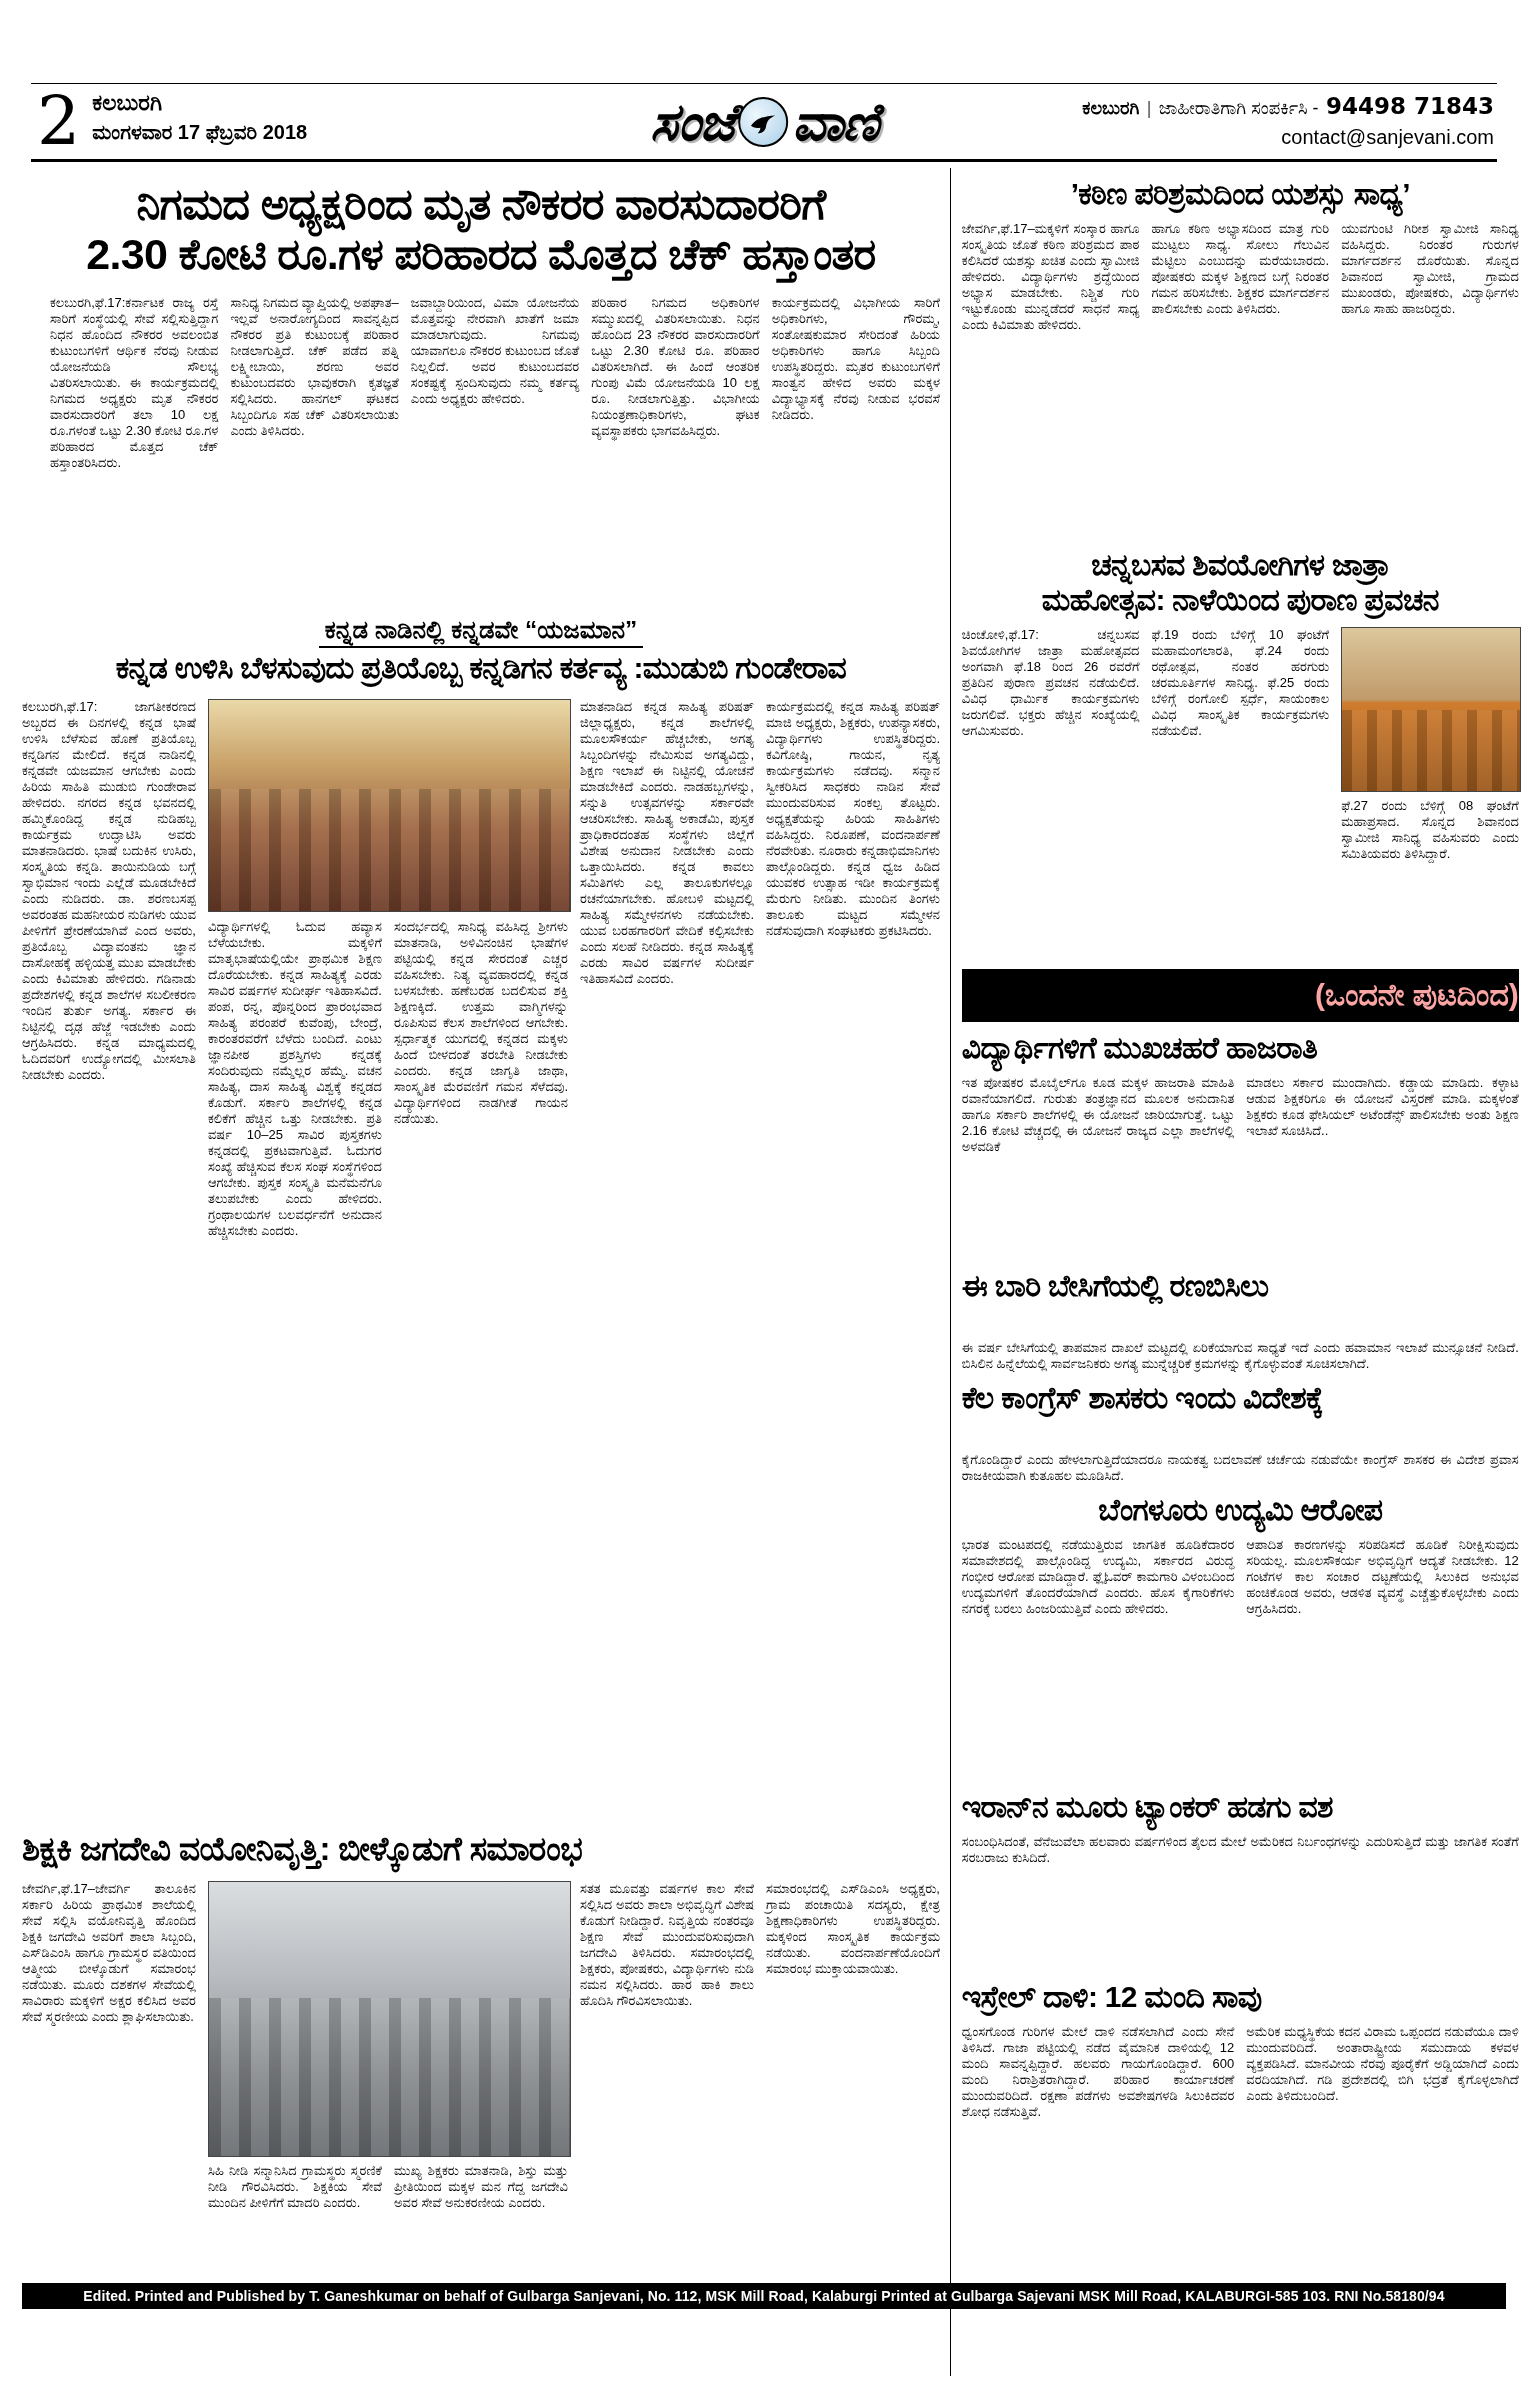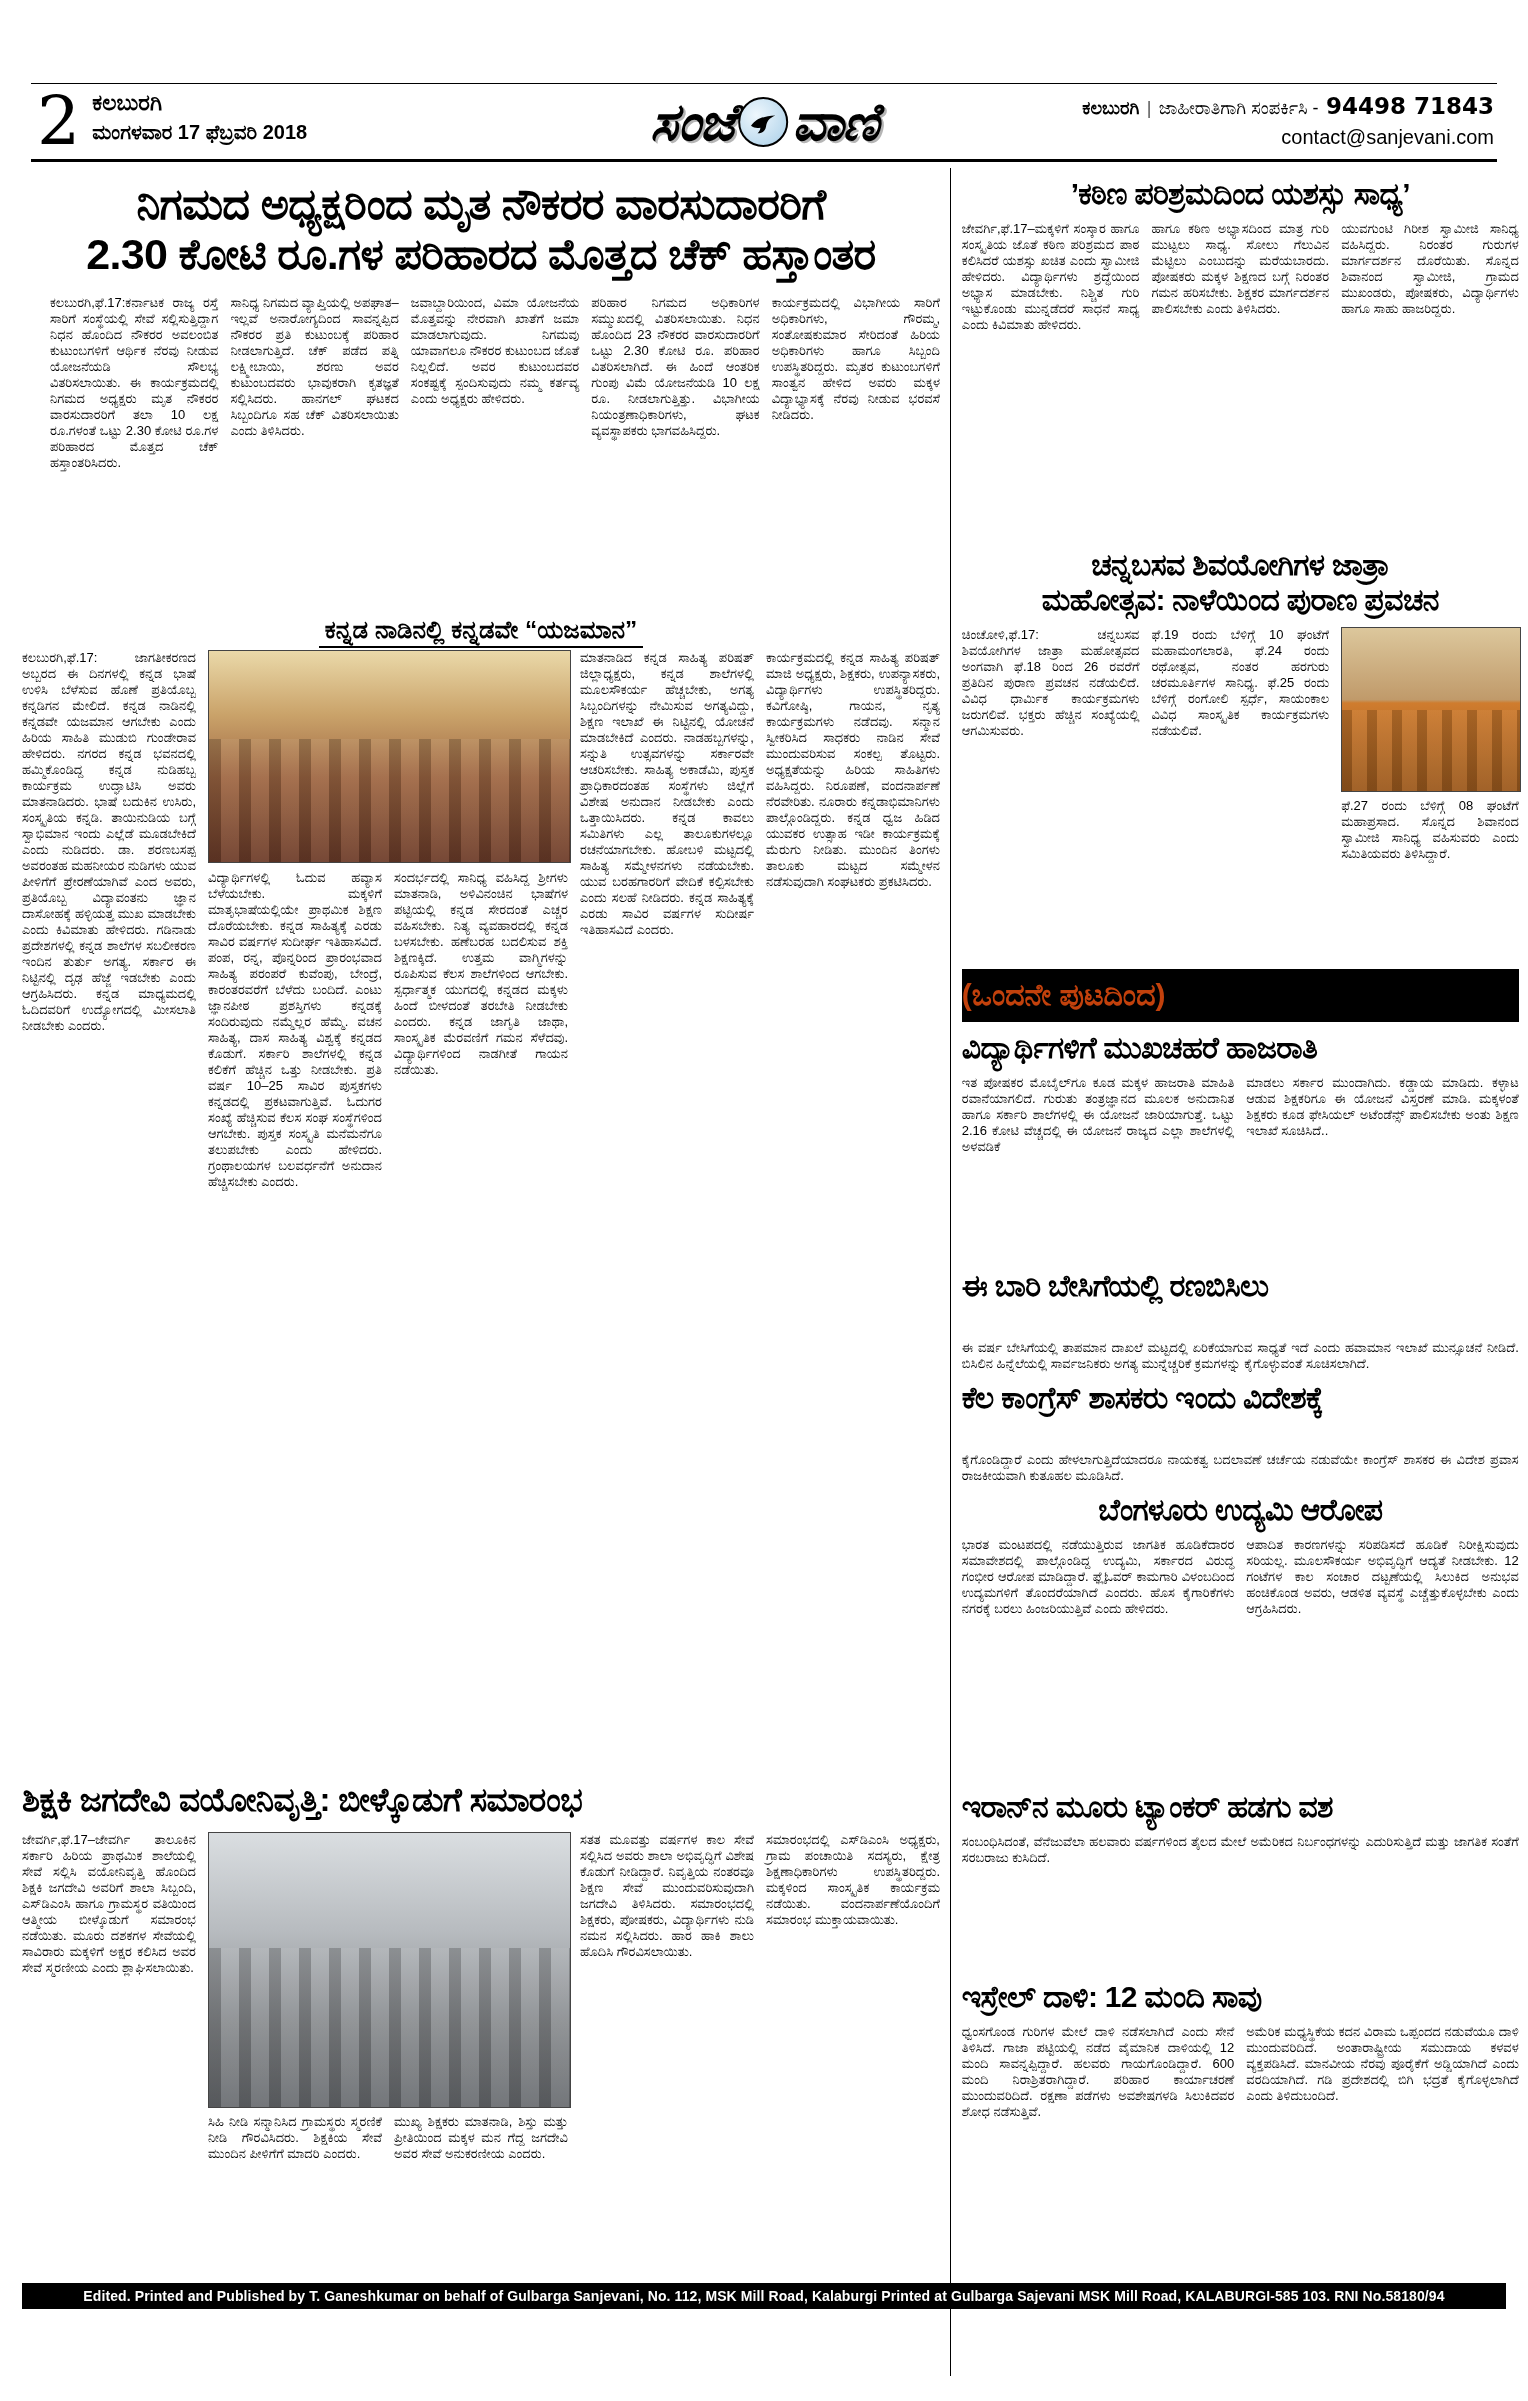--- a/index.html
+++ b/index.html
@@ -49,21 +49,21 @@
     background:linear-gradient(180deg,#ead9a9 0%,#caa36a 30%,#a06844 60%,#6e3d2a 100%);}
   .pad-a2{padding-top:220px;}
   .photo-a3{position:absolute;left:186px;top:0;width:361px;height:274px;
     background:linear-gradient(180deg,#dadee1 0%,#b8bcc0 35%,#8a8d90 70%,#6b6e72 100%);}
   .pad-a3{padding-top:282px;}
   .jatra-photo{width:100%;height:163px;margin-bottom:6px;border:0.7px solid #444;position:relative;overflow:hidden;
     background:linear-gradient(180deg,#dcc79c 0%,#c09a6a 44%,#cf7c2e 46%,#9c5a1e 100%);}
   .jatra-photo::after{content:"";position:absolute;left:0;right:0;bottom:0;height:50%;
     background:repeating-linear-gradient(90deg,rgba(0,0,0,0.18) 0 10.4px,rgba(255,255,255,0.05) 10.4px 25px);}
   
-  .bar-black{background:#000;color:#c2410c;text-align:left;font-size:30px;font-weight:700;padding:9px 0;margin:13.3px 0 7.4px;}
+  .bar-black{background:#000;color:#fca5a5;text-align:right;font-size:30px;font-weight:700;padding:9px 0;margin:13.3px 0 7.4px;}
   .sec{margin-bottom:7.4px;}
   .min-success{min-height:318px;}
   .min-jatra{min-height:329px;}
   .min-att{min-height:185px;}
   .min-beng{min-height:244px;}
   .min-iran{min-height:137px;}
   .min-isr{min-height:344px;}
   
   .footer{position:absolute;left:22px;right:22px;top:2283px;background:#000;color:#fff;text-align:center;
     font-size:14px;font-weight:600;padding:5.2px 0;letter-spacing:0.1px;}
@@ -117,20 +117,21 @@
           <div class="col">ಜವಾಬ್ದಾರಿಯಿಂದ, ವಿಮಾ ಯೋಜನೆಯ ಮೊತ್ತವನ್ನು ನೇರವಾಗಿ ಖಾತೆಗೆ ಜಮಾ ಮಾಡಲಾಗುವುದು. ನಿಗಮವು ಯಾವಾಗಲೂ ನೌಕರರ ಕುಟುಂಬದ ಜೊತೆ ನಿಲ್ಲಲಿದೆ. ಅವರ ಕುಟುಂಬದವರ ಸಂಕಷ್ಟಕ್ಕೆ ಸ್ಪಂದಿಸುವುದು ನಮ್ಮ ಕರ್ತವ್ಯ ಎಂದು ಅಧ್ಯಕ್ಷರು ಹೇಳಿದರು.</div>
           <div class="col">ಪರಿಹಾರ ನಿಗಮದ ಅಧಿಕಾರಿಗಳ ಸಮ್ಮುಖದಲ್ಲಿ ವಿತರಿಸಲಾಯಿತು. ನಿಧನ ಹೊಂದಿದ 23 ನೌಕರರ ವಾರಸುದಾರರಿಗೆ ಒಟ್ಟು 2.30 ಕೋಟಿ ರೂ. ಪರಿಹಾರ ವಿತರಿಸಲಾಗಿದೆ. ಈ ಹಿಂದೆ ಆಂತರಿಕ ಗುಂಪು ವಿಮೆ ಯೋಜನೆಯಡಿ 10 ಲಕ್ಷ ರೂ. ನೀಡಲಾಗುತ್ತಿತ್ತು. ವಿಭಾಗೀಯ ನಿಯಂತ್ರಣಾಧಿಕಾರಿಗಳು, ಘಟಕ ವ್ಯವಸ್ಥಾಪಕರು ಭಾಗವಹಿಸಿದ್ದರು.</div>
           <div class="col">ಕಾರ್ಯಕ್ರಮದಲ್ಲಿ ವಿಭಾಗೀಯ ಸಾರಿಗೆ ಅಧಿಕಾರಿಗಳು, ಗೌರಮ್ಮ, ಸಂತೋಷಕುಮಾರ ಸೇರಿದಂತೆ ಹಿರಿಯ ಅಧಿಕಾರಿಗಳು ಹಾಗೂ ಸಿಬ್ಬಂದಿ ಉಪಸ್ಥಿತರಿದ್ದರು. ಮೃತರ ಕುಟುಂಬಗಳಿಗೆ ಸಾಂತ್ವನ ಹೇಳಿದ ಅವರು ಮಕ್ಕಳ ವಿದ್ಯಾಭ್ಯಾಸಕ್ಕೆ ನೆರವು ನೀಡುವ ಭರವಸೆ ನೀಡಿದರು.</div>
         </div>
       </div>
 
       <div>
         <div class="kicker">
           <span>ಕನ್ನಡ ನಾಡಿನಲ್ಲಿ ಕನ್ನಡವೇ “ಯಜಮಾನ”</span>
         </div>
+        <div class="h-a2">ಕನ್ನಡ ಉಳಿಸಿ ಬೆಳಸುವುದು ಪ್ರತಿಯೊಬ್ಬ ಕನ್ನಡಿಗನ ಕರ್ತವ್ಯ :ಮುಡುಬಿ ಗುಂಡೇರಾವ</div>
         <div class="cols a2-body">
           <div class="photo photo-a2"></div>
           <div class="col">ಕಲಬುರಗಿ,ಫೆ.17: ಜಾಗತೀಕರಣದ ಅಬ್ಬರದ ಈ ದಿನಗಳಲ್ಲಿ ಕನ್ನಡ ಭಾಷೆ ಉಳಿಸಿ ಬೆಳೆಸುವ ಹೊಣೆ ಪ್ರತಿಯೊಬ್ಬ ಕನ್ನಡಿಗನ ಮೇಲಿದೆ. ಕನ್ನಡ ನಾಡಿನಲ್ಲಿ ಕನ್ನಡವೇ ಯಜಮಾನ ಆಗಬೇಕು ಎಂದು ಹಿರಿಯ ಸಾಹಿತಿ ಮುಡುಬಿ ಗುಂಡೇರಾವ ಹೇಳಿದರು. ನಗರದ ಕನ್ನಡ ಭವನದಲ್ಲಿ ಹಮ್ಮಿಕೊಂಡಿದ್ದ ಕನ್ನಡ ನುಡಿಹಬ್ಬ ಕಾರ್ಯಕ್ರಮ ಉದ್ಘಾಟಿಸಿ ಅವರು ಮಾತನಾಡಿದರು. ಭಾಷೆ ಬದುಕಿನ ಉಸಿರು, ಸಂಸ್ಕೃತಿಯ ಕನ್ನಡಿ. ತಾಯಿನುಡಿಯ ಬಗ್ಗೆ ಸ್ವಾಭಿಮಾನ ಇಂದು ಎಲ್ಲೆಡೆ ಮೂಡಬೇಕಿದೆ ಎಂದು ನುಡಿದರು. ಡಾ. ಶರಣಬಸಪ್ಪ ಅವರಂತಹ ಮಹನೀಯರ ನುಡಿಗಳು ಯುವ ಪೀಳಿಗೆಗೆ ಪ್ರೇರಣೆಯಾಗಿವೆ ಎಂದ ಅವರು, ಪ್ರತಿಯೊಬ್ಬ ವಿದ್ಯಾವಂತನು ಜ್ಞಾನ ದಾಸೋಹಕ್ಕೆ ಹಳ್ಳಿಯತ್ತ ಮುಖ ಮಾಡಬೇಕು ಎಂದು ಕಿವಿಮಾತು ಹೇಳಿದರು. ಗಡಿನಾಡು ಪ್ರದೇಶಗಳಲ್ಲಿ ಕನ್ನಡ ಶಾಲೆಗಳ ಸಬಲೀಕರಣ ಇಂದಿನ ತುರ್ತು ಅಗತ್ಯ. ಸರ್ಕಾರ ಈ ನಿಟ್ಟಿನಲ್ಲಿ ದೃಢ ಹೆಜ್ಜೆ ಇಡಬೇಕು ಎಂದು ಆಗ್ರಹಿಸಿದರು. ಕನ್ನಡ ಮಾಧ್ಯಮದಲ್ಲಿ ಓದಿದವರಿಗೆ ಉದ್ಯೋಗದಲ್ಲಿ ಮೀಸಲಾತಿ ನೀಡಬೇಕು ಎಂದರು.</div>
           <div class="col pad-a2">ವಿದ್ಯಾರ್ಥಿಗಳಲ್ಲಿ ಓದುವ ಹವ್ಯಾಸ ಬೆಳೆಯಬೇಕು. ಮಕ್ಕಳಿಗೆ ಮಾತೃಭಾಷೆಯಲ್ಲಿಯೇ ಪ್ರಾಥಮಿಕ ಶಿಕ್ಷಣ ದೊರೆಯಬೇಕು. ಕನ್ನಡ ಸಾಹಿತ್ಯಕ್ಕೆ ಎರಡು ಸಾವಿರ ವರ್ಷಗಳ ಸುದೀರ್ಘ ಇತಿಹಾಸವಿದೆ. ಪಂಪ, ರನ್ನ, ಪೊನ್ನರಿಂದ ಪ್ರಾರಂಭವಾದ ಸಾಹಿತ್ಯ ಪರಂಪರೆ ಕುವೆಂಪು, ಬೇಂದ್ರೆ, ಕಾರಂತರವರೆಗೆ ಬೆಳೆದು ಬಂದಿದೆ. ಎಂಟು ಜ್ಞಾನಪೀಠ ಪ್ರಶಸ್ತಿಗಳು ಕನ್ನಡಕ್ಕೆ ಸಂದಿರುವುದು ನಮ್ಮೆಲ್ಲರ ಹೆಮ್ಮೆ. ವಚನ ಸಾಹಿತ್ಯ, ದಾಸ ಸಾಹಿತ್ಯ ವಿಶ್ವಕ್ಕೆ ಕನ್ನಡದ ಕೊಡುಗೆ. ಸರ್ಕಾರಿ ಶಾಲೆಗಳಲ್ಲಿ ಕನ್ನಡ ಕಲಿಕೆಗೆ ಹೆಚ್ಚಿನ ಒತ್ತು ನೀಡಬೇಕು. ಪ್ರತಿ ವರ್ಷ 10–25 ಸಾವಿರ ಪುಸ್ತಕಗಳು ಕನ್ನಡದಲ್ಲಿ ಪ್ರಕಟವಾಗುತ್ತಿವೆ. ಓದುಗರ ಸಂಖ್ಯೆ ಹೆಚ್ಚಿಸುವ ಕೆಲಸ ಸಂಘ ಸಂಸ್ಥೆಗಳಿಂದ ಆಗಬೇಕು. ಪುಸ್ತಕ ಸಂಸ್ಕೃತಿ ಮನೆಮನೆಗೂ ತಲುಪಬೇಕು ಎಂದು ಹೇಳಿದರು. ಗ್ರಂಥಾಲಯಗಳ ಬಲವರ್ಧನೆಗೆ ಅನುದಾನ ಹೆಚ್ಚಿಸಬೇಕು ಎಂದರು.</div>
           <div class="col pad-a2">ಸಂದರ್ಭದಲ್ಲಿ ಸಾನಿಧ್ಯ ವಹಿಸಿದ್ದ ಶ್ರೀಗಳು ಮಾತನಾಡಿ, ಅಳಿವಿನಂಚಿನ ಭಾಷೆಗಳ ಪಟ್ಟಿಯಲ್ಲಿ ಕನ್ನಡ ಸೇರದಂತೆ ಎಚ್ಚರ ವಹಿಸಬೇಕು. ನಿತ್ಯ ವ್ಯವಹಾರದಲ್ಲಿ ಕನ್ನಡ ಬಳಸಬೇಕು. ಹಣೆಬರಹ ಬದಲಿಸುವ ಶಕ್ತಿ ಶಿಕ್ಷಣಕ್ಕಿದೆ. ಉತ್ತಮ ವಾಗ್ಮಿಗಳನ್ನು ರೂಪಿಸುವ ಕೆಲಸ ಶಾಲೆಗಳಿಂದ ಆಗಬೇಕು. ಸ್ಪರ್ಧಾತ್ಮಕ ಯುಗದಲ್ಲಿ ಕನ್ನಡದ ಮಕ್ಕಳು ಹಿಂದೆ ಬೀಳದಂತೆ ತರಬೇತಿ ನೀಡಬೇಕು ಎಂದರು. ಕನ್ನಡ ಜಾಗೃತಿ ಜಾಥಾ, ಸಾಂಸ್ಕೃತಿಕ ಮೆರವಣಿಗೆ ಗಮನ ಸೆಳೆದವು. ವಿದ್ಯಾರ್ಥಿಗಳಿಂದ ನಾಡಗೀತೆ ಗಾಯನ ನಡೆಯಿತು.</div>
           <div class="col">ಮಾತನಾಡಿದ ಕನ್ನಡ ಸಾಹಿತ್ಯ ಪರಿಷತ್ ಜಿಲ್ಲಾಧ್ಯಕ್ಷರು, ಕನ್ನಡ ಶಾಲೆಗಳಲ್ಲಿ ಮೂಲಸೌಕರ್ಯ ಹೆಚ್ಚಬೇಕು, ಅಗತ್ಯ ಸಿಬ್ಬಂದಿಗಳನ್ನು ನೇಮಿಸುವ ಅಗತ್ಯವಿದ್ದು, ಶಿಕ್ಷಣ ಇಲಾಖೆ ಈ ನಿಟ್ಟಿನಲ್ಲಿ ಯೋಚನೆ ಮಾಡಬೇಕಿದೆ ಎಂದರು. ನಾಡಹಬ್ಬಗಳನ್ನು, ಸನ್ನುತಿ ಉತ್ಸವಗಳನ್ನು ಸರ್ಕಾರವೇ ಆಚರಿಸಬೇಕು. ಸಾಹಿತ್ಯ ಅಕಾಡೆಮಿ, ಪುಸ್ತಕ ಪ್ರಾಧಿಕಾರದಂತಹ ಸಂಸ್ಥೆಗಳು ಜಿಲ್ಲೆಗೆ ವಿಶೇಷ ಅನುದಾನ ನೀಡಬೇಕು ಎಂದು ಒತ್ತಾಯಿಸಿದರು. ಕನ್ನಡ ಕಾವಲು ಸಮಿತಿಗಳು ಎಲ್ಲ ತಾಲೂಕುಗಳಲ್ಲೂ ರಚನೆಯಾಗಬೇಕು. ಹೋಬಳಿ ಮಟ್ಟದಲ್ಲಿ ಸಾಹಿತ್ಯ ಸಮ್ಮೇಳನಗಳು ನಡೆಯಬೇಕು. ಯುವ ಬರಹಗಾರರಿಗೆ ವೇದಿಕೆ ಕಲ್ಪಿಸಬೇಕು ಎಂದು ಸಲಹೆ ನೀಡಿದರು. ಕನ್ನಡ ಸಾಹಿತ್ಯಕ್ಕೆ ಎರಡು ಸಾವಿರ ವರ್ಷಗಳ ಸುದೀರ್ಷ ಇತಿಹಾಸವಿದೆ ಎಂದರು.</div>
           <div class="col">ಕಾರ್ಯಕ್ರಮದಲ್ಲಿ ಕನ್ನಡ ಸಾಹಿತ್ಯ ಪರಿಷತ್ ಮಾಜಿ ಅಧ್ಯಕ್ಷರು, ಶಿಕ್ಷಕರು, ಉಪನ್ಯಾಸಕರು, ವಿದ್ಯಾರ್ಥಿಗಳು ಉಪಸ್ಥಿತರಿದ್ದರು. ಕವಿಗೋಷ್ಠಿ, ಗಾಯನ, ನೃತ್ಯ ಕಾರ್ಯಕ್ರಮಗಳು ನಡೆದವು. ಸನ್ಮಾನ ಸ್ವೀಕರಿಸಿದ ಸಾಧಕರು ನಾಡಿನ ಸೇವೆ ಮುಂದುವರಿಸುವ ಸಂಕಲ್ಪ ತೊಟ್ಟರು. ಅಧ್ಯಕ್ಷತೆಯನ್ನು ಹಿರಿಯ ಸಾಹಿತಿಗಳು ವಹಿಸಿದ್ದರು. ನಿರೂಪಣೆ, ವಂದನಾರ್ಪಣೆ ನೆರವೇರಿತು. ನೂರಾರು ಕನ್ನಡಾಭಿಮಾನಿಗಳು ಪಾಲ್ಗೊಂಡಿದ್ದರು. ಕನ್ನಡ ಧ್ವಜ ಹಿಡಿದ ಯುವಕರ ಉತ್ಸಾಹ ಇಡೀ ಕಾರ್ಯಕ್ರಮಕ್ಕೆ ಮೆರುಗು ನೀಡಿತು. ಮುಂದಿನ ತಿಂಗಳು ತಾಲೂಕು ಮಟ್ಟದ ಸಮ್ಮೇಳನ ನಡೆಸುವುದಾಗಿ ಸಂಘಟಕರು ಪ್ರಕಟಿಸಿದರು.</div>
         </div>
       </div>
 

